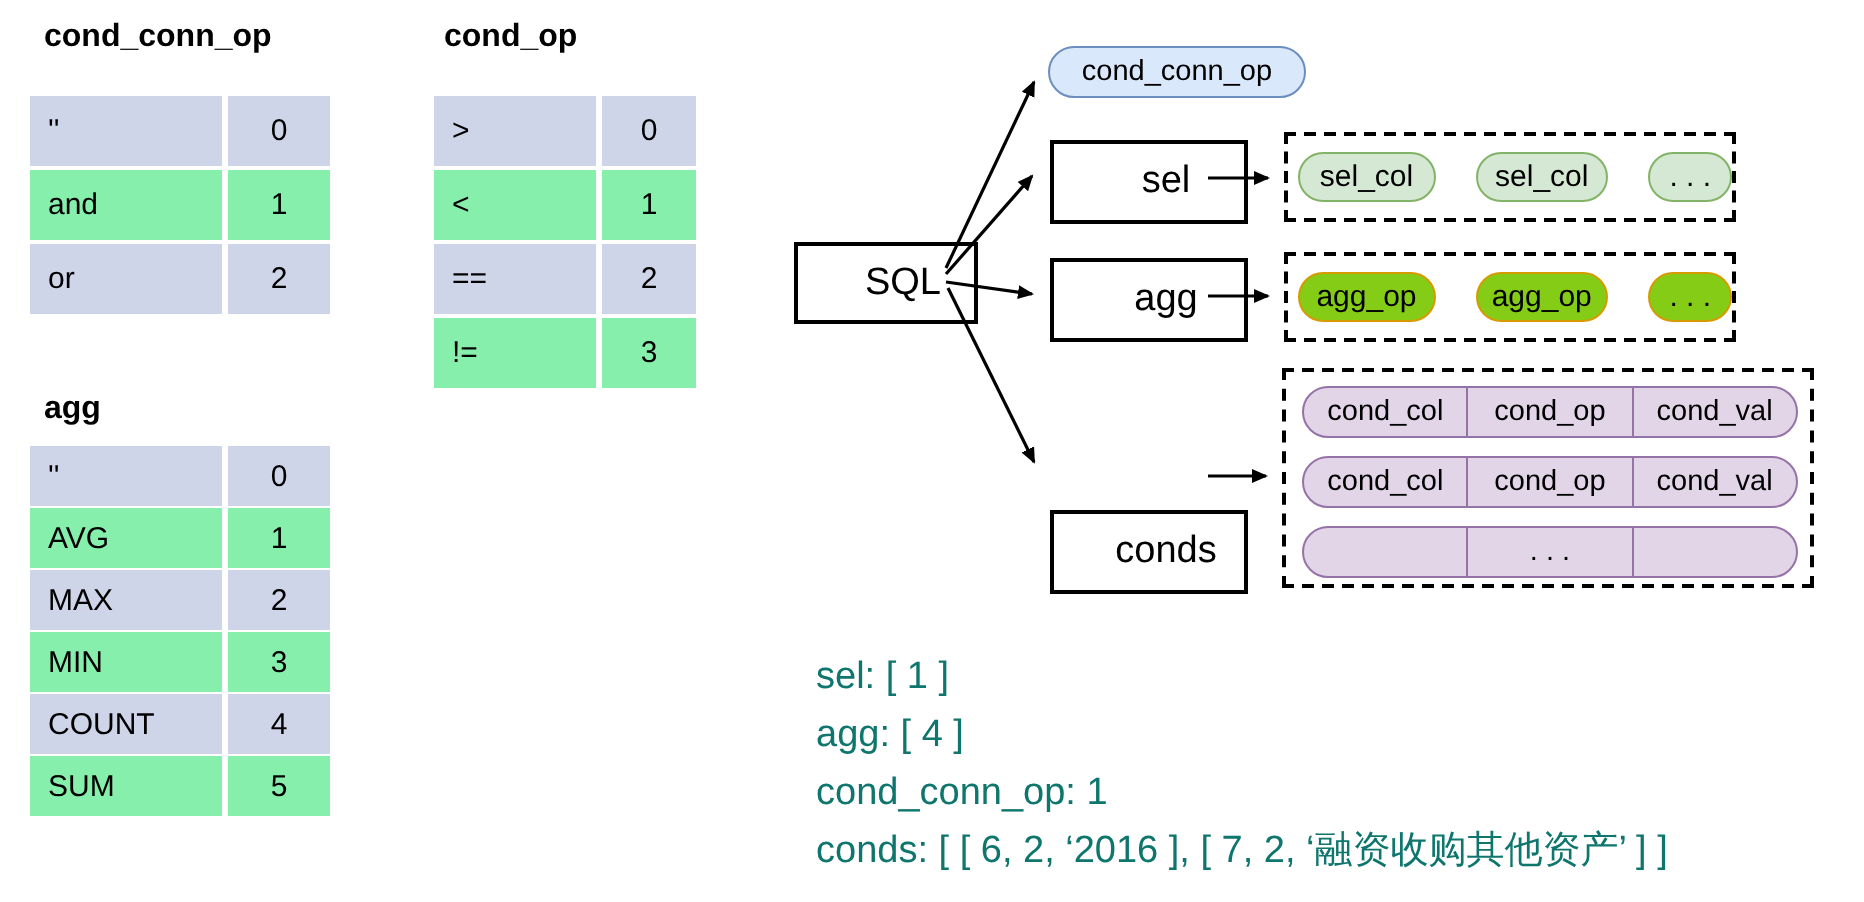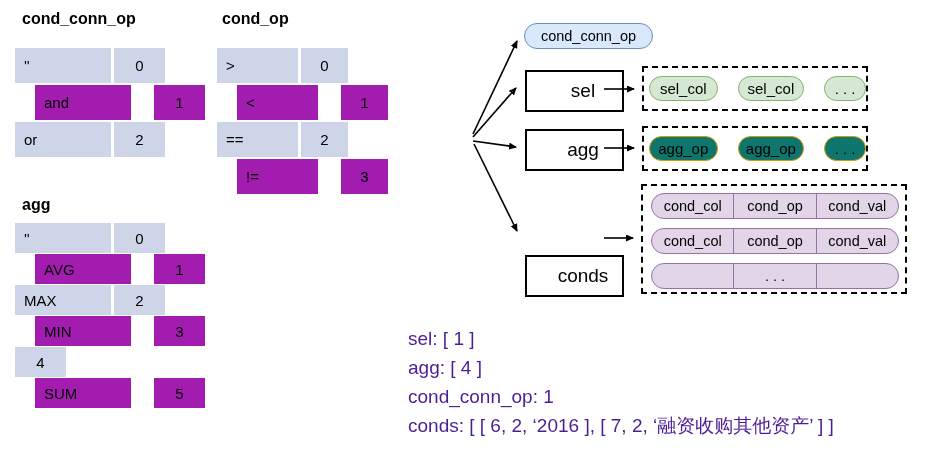--- a/index.html
+++ b/index.html
@@ -8,21 +8,21 @@
     font-family:"Liberation Sans", sans-serif; overflow:hidden; color:#000;
   }
 
   
   .tbl-title { position:absolute; font-weight:bold; font-size:16px; color:#000; }
   .tbl { position:absolute; }
   .trow { display:flex; }
   .c1 { display:flex; align-items:center; padding-left:9px; font-size:15px; }
   .c2 { display:flex; align-items:center; justify-content:center; font-size:15px; }
   .dark  .c1, .dark  .c2 { background:#cfd5e8; }
-  .light .c1, .light .c2 { background:#a21caf;margin-left:20px; }
+  .light .c1, .light .c2 { background:#86efac; }
   .t-std .trow { margin-bottom:2px; height:35px; }
   .t-std .c1 { width:87px; margin-right:3px; }
   .t-std .c2 { width:51px; }
   .t-op .trow { margin-bottom:2px; height:35px; }
   .t-op .c1 { width:72px; margin-right:3px; }
   .t-op .c2 { width:47px; }
   .t-agg .trow { margin-bottom:1px; height:30px; }
   .t-agg .c1 { width:87px; margin-right:3px; }
   .t-agg .c2 { width:51px; }
 
@@ -36,37 +36,37 @@
     background:#dae8fc; border:1.5px solid #6c8ebf; border-radius:14px;
     display:flex; align-items:center; justify-content:center; font-size:14.5px;
   }
   .dashbox { position:absolute; border:2px dashed #000; background:#fff; box-sizing:border-box; }
   .pillrow { display:flex; align-items:center; height:100%; padding-left:5px; gap:20px; }
   .pill {
     height:25px; border-radius:13px; box-sizing:border-box;
     display:flex; align-items:center; justify-content:center; font-size:15px;
   }
   .pill-green  { background:#d5e8d4; border:1.5px solid #82b366; }
-  .pill-orange { background:#0f766e; border:1.5px solid #d79b00; }
+  .pill-orange { background:#84cc16; border:1.5px solid #d79b00; }
   .condstack { display:flex; flex-direction:column; gap:9px; padding:7px 8px; }
   .condrow {
     width:248px; height:26px; box-sizing:border-box;
     background:#e1d5e7; border:1.5px solid #9673a6; border-radius:13px;
     display:flex; overflow:hidden;
   }
   .condseg {
     flex:1; display:flex; align-items:center; justify-content:center; font-size:14.5px;
   }
   .condseg.mid { border-left:1.5px solid #9673a6; border-right:1.5px solid #9673a6; }
 
   
   .arrows { position:absolute; left:0; top:0; pointer-events:none; }
 
   
-  .outtext { position:absolute; left:408px; top:324px; font-size:19px; line-height:29px; color:#4c1d95; }
+  .outtext { position:absolute; left:408px; top:324px; font-size:19px; line-height:29px; color:#0f766e; }
 </style>
 </head>
 <body>
 
 <div class="canvas">
 
   <div class="tbl-title" style="left:22px; top:10px;">cond_conn_op</div>
   <div class="tbl t-std" style="left:15px; top:48px;">
     <div class="trow dark">
       <div class="c1">''</div>
@@ -114,28 +114,30 @@
     </div>
     <div class="trow dark">
       <div class="c1">MAX</div>
       <div class="c2">2</div>
     </div>
     <div class="trow light">
       <div class="c1">MIN</div>
       <div class="c2">3</div>
     </div>
     <div class="trow dark">
+      <div class="c1">COUNT</div>
       <div class="c2">4</div>
     </div>
     <div class="trow light">
       <div class="c1">SUM</div>
       <div class="c2">5</div>
     </div>
   </div>
 
+  <div class="node" style="left:397px; top:121px; width:71px; height:37px;">SQL</div>
 
   <div class="pill-blue">cond_conn_op</div>
 
   <div class="node" style="left:525px; top:70px;  width:78px; height:38px;">sel</div>
   <div class="node" style="left:525px; top:129px; width:78px; height:38px;">agg</div>
   <div class="node" style="left:525px; top:219px; width:78px; height:38px;margin-top:36px;">conds</div>
 
   <div class="dashbox" style="left:642px; top:66px; width:226px; height:45px;">
     <div class="pillrow">
       <div class="pill pill-green" style="width:79px;">sel_col</div>

